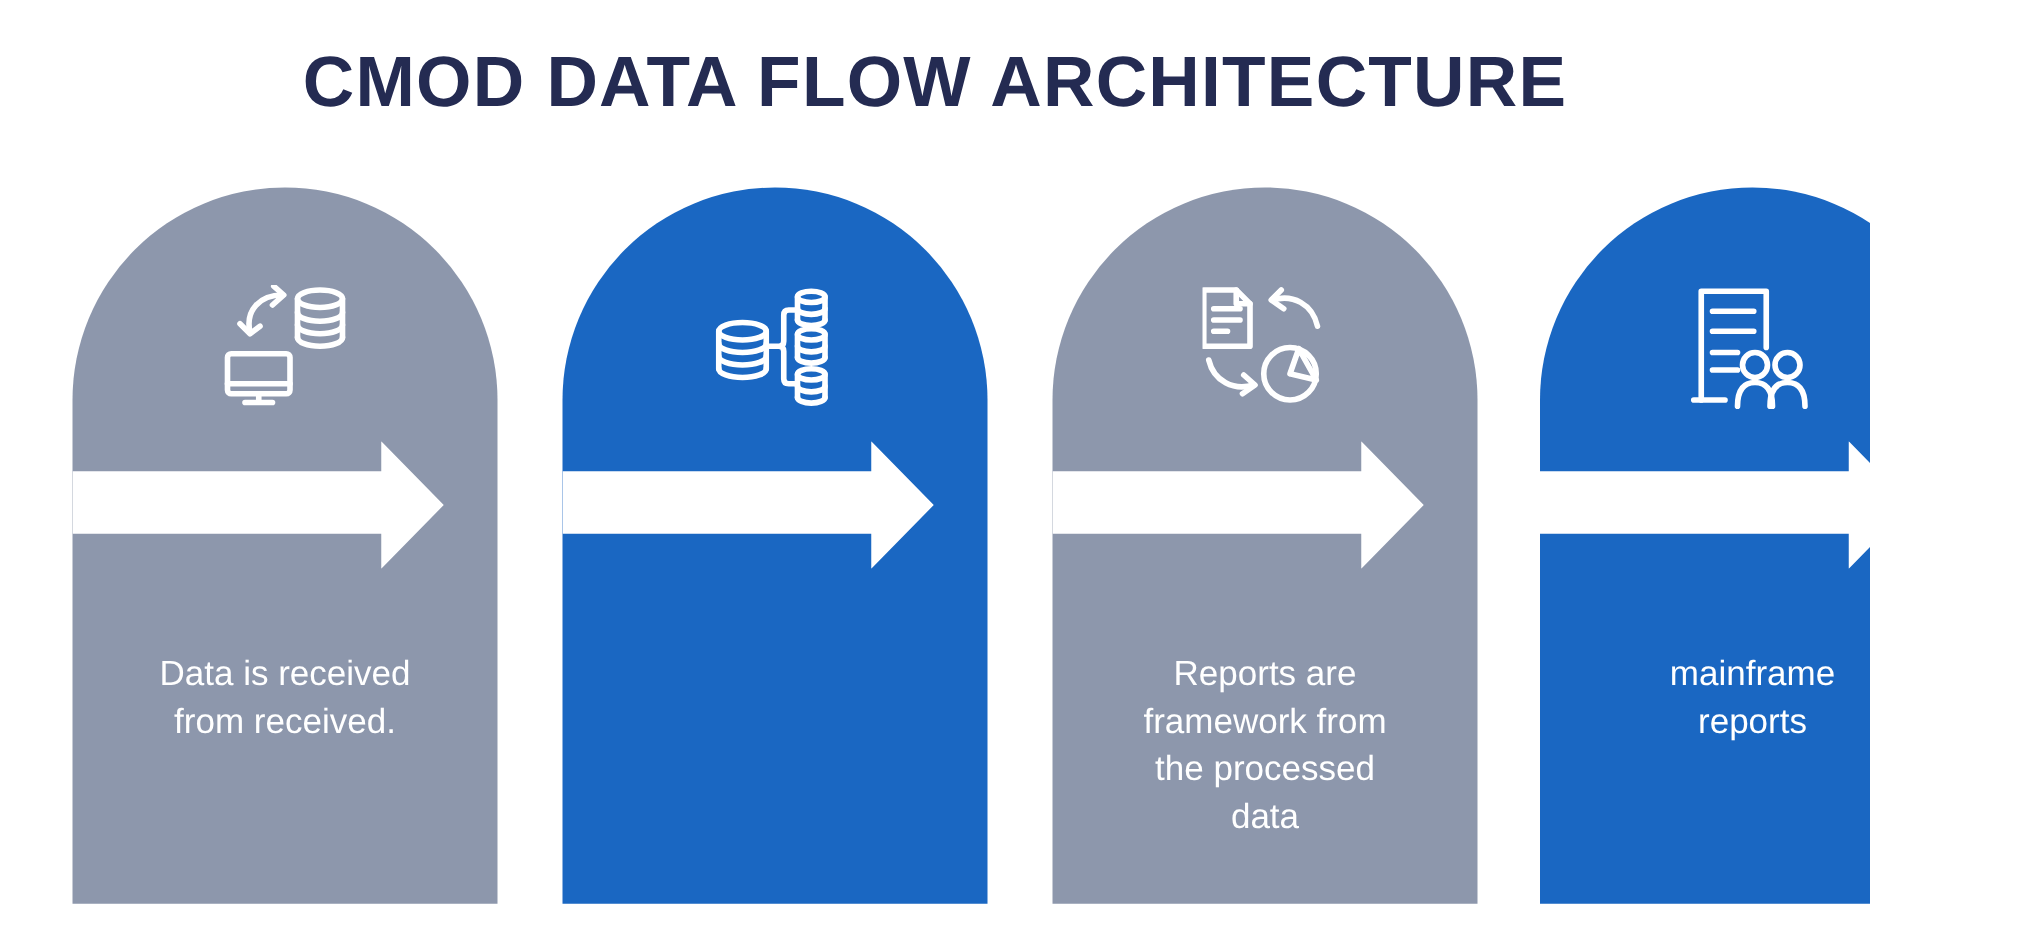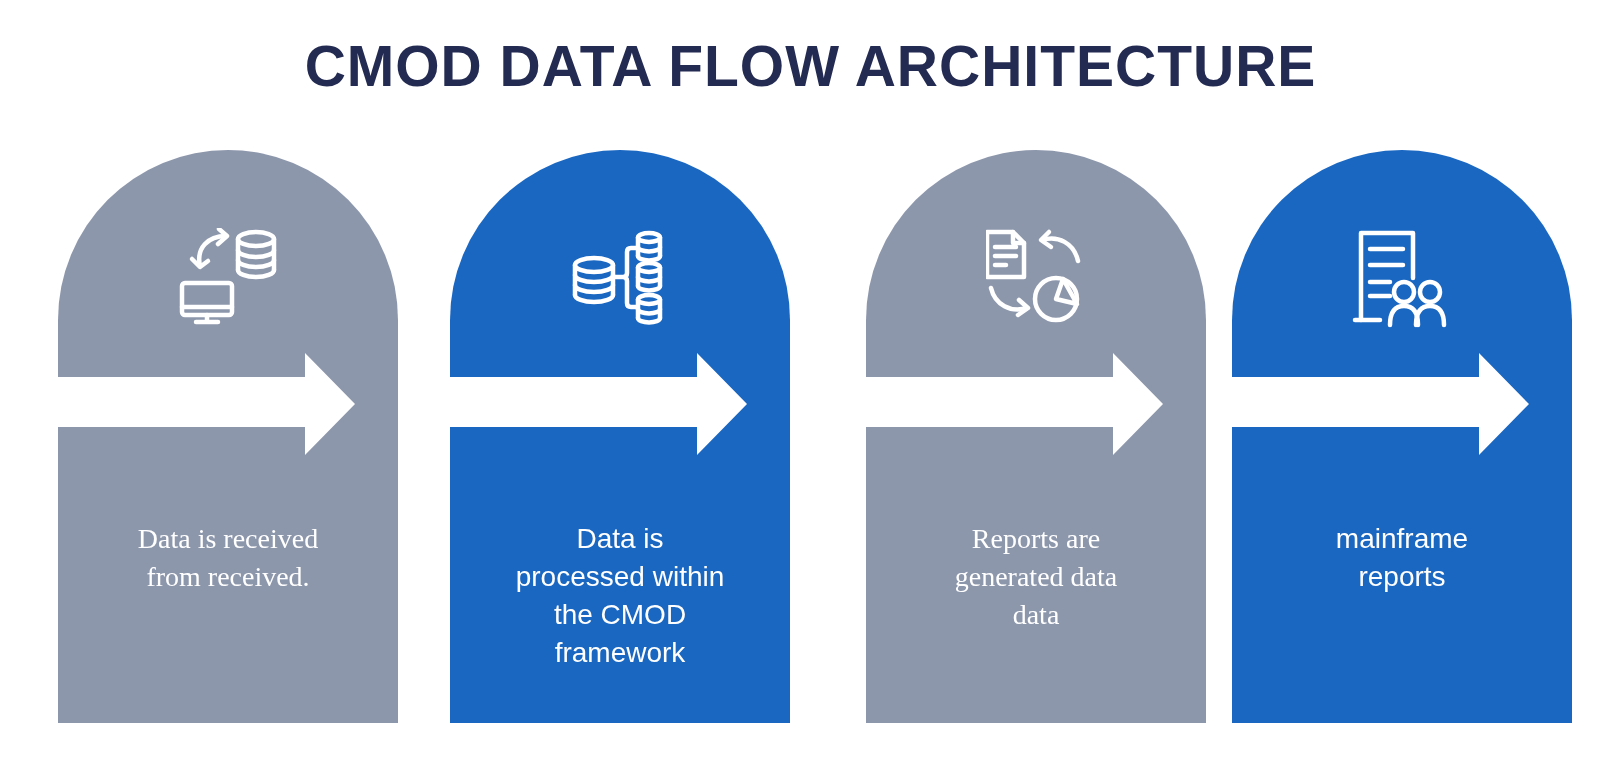--- a/index.html
+++ b/index.html
@@ -6,38 +6,38 @@
     --c-bg:#ffffff;
     --c-gray:#8d97ac;
     --c-blue:#1a67c2;
     --c-title:#242b52;
     --c-text:#ffffff;
     --c-arrow:#ffffff;
   }
   *{margin:0;padding:0;box-sizing:border-box;}
   body{background:var(--c-bg);font-family:"Liberation Sans","DejaVu Sans",sans-serif;}
   .canvas{
-    position:relative;width:1621px;height:760px;background:var(--c-bg);overflow:hidden;
+    position:relative;width:1496px;height:760px;background:var(--c-bg);overflow:hidden;
   }
   .title{
     position:absolute;top:34px;left:0;width:100%;
     text-align:center;
     font-size:57px;line-height:64px;font-weight:800;
     letter-spacing:1px;
     color:var(--c-title);
   }
   .step{
     position:absolute;top:150px;width:340px;height:573px;
     border-radius:170px 170px 0 0;
   }
-  .step--gray{background:var(--c-gray);font-family:Liberation Serif, serif;}
+  .step--gray{background:var(--c-gray);}
   .step--blue{background:var(--c-blue);}
   .step--1{left:58px;}
   .step--2{left:450px;}
-  .step--3{left:866px;}
+  .step--3{left:842px;}
   .step--4{left:1232px;}
   .icon{
     position:absolute;top:78px;left:calc(50% - 50px);
     width:100px;height:100px;
     fill:none;stroke:#ffffff;stroke-width:4.5;
     stroke-linecap:round;stroke-linejoin:round;
   }
   .arrow{
     position:absolute;left:0;top:203px;width:340px;height:102px;display:block;
   }
@@ -89,46 +89,41 @@
       <ellipse cx="79" cy="39.5" rx="11" ry="4.5"></ellipse>
       <path d="M68,39.5 V58 M90,39.5 V58"></path>
       <path d="M68,49 A11,4.5 0 0 0 90,49 M68,58 A11,4.5 0 0 0 90,58"></path>
       <ellipse cx="79" cy="71.5" rx="11" ry="4.5"></ellipse>
       <path d="M68,71.5 V90 M90,71.5 V90"></path>
       <path d="M68,81 A11,4.5 0 0 0 90,81 M68,90 A11,4.5 0 0 0 90,90"></path>
     </svg>
     <svg class="arrow" viewBox="0 0 340 102">
       <polygon points="0,24 247,24 247,0 297,51 247,102 247,74 0,74"></polygon>
     </svg>
-    <div class="caption">
-        <div>Data is</div>
-        <div>processed within</div>
-        <div>the CMOD</div>
-        <div>framework</div>
-      </div>
   </section>
 
   <section class="step step--gray step--3">
     <svg class="icon" viewBox="0 0 100 100">
       <path d="M1,49 V4 H27 L38,15 V49 Z"></path>
       <path d="M27,4 V15 H38"></path>
       <path d="M9,19 H30 M9,28 H30 M9,37 H20"></path>
       <path d="M92,33 C88,15 72,7 56,12"></path>
       <path d="M63,4 L55,12 L65,19"></path>
       <path d="M5,60 C9,77 25,85 41,80"></path>
       <path d="M33,72 L42,80 L32,87"></path>
       <circle cx="70" cy="71" r="21"></circle>
       <path d="M70,71 L77,51 M70,71 L91,76 M77,51 L91,76"></path>
     </svg>
     <svg class="arrow" viewBox="0 0 340 102">
       <polygon points="0,24 247,24 247,0 297,51 247,102 247,74 0,74"></polygon>
     </svg>
     <div class="caption">
         <div>Reports are</div>
-        <div>generated data</div>
+        <div>framework from</div>
+        <div>the processed</div>
         <div>data</div>
       </div>
   </section>
 
   <section class="step step--blue step--4">
     <svg class="icon" viewBox="0 0 100 100">
       <path d="M3,92 H28"></path>
       <path d="M9,92 V5 H61 V50"></path>
       <path d="M18,21 H51 M18,37 H51 M18,54 H38 M18,68 H38"></path>
       <circle cx="52" cy="64" r="10"></circle>

